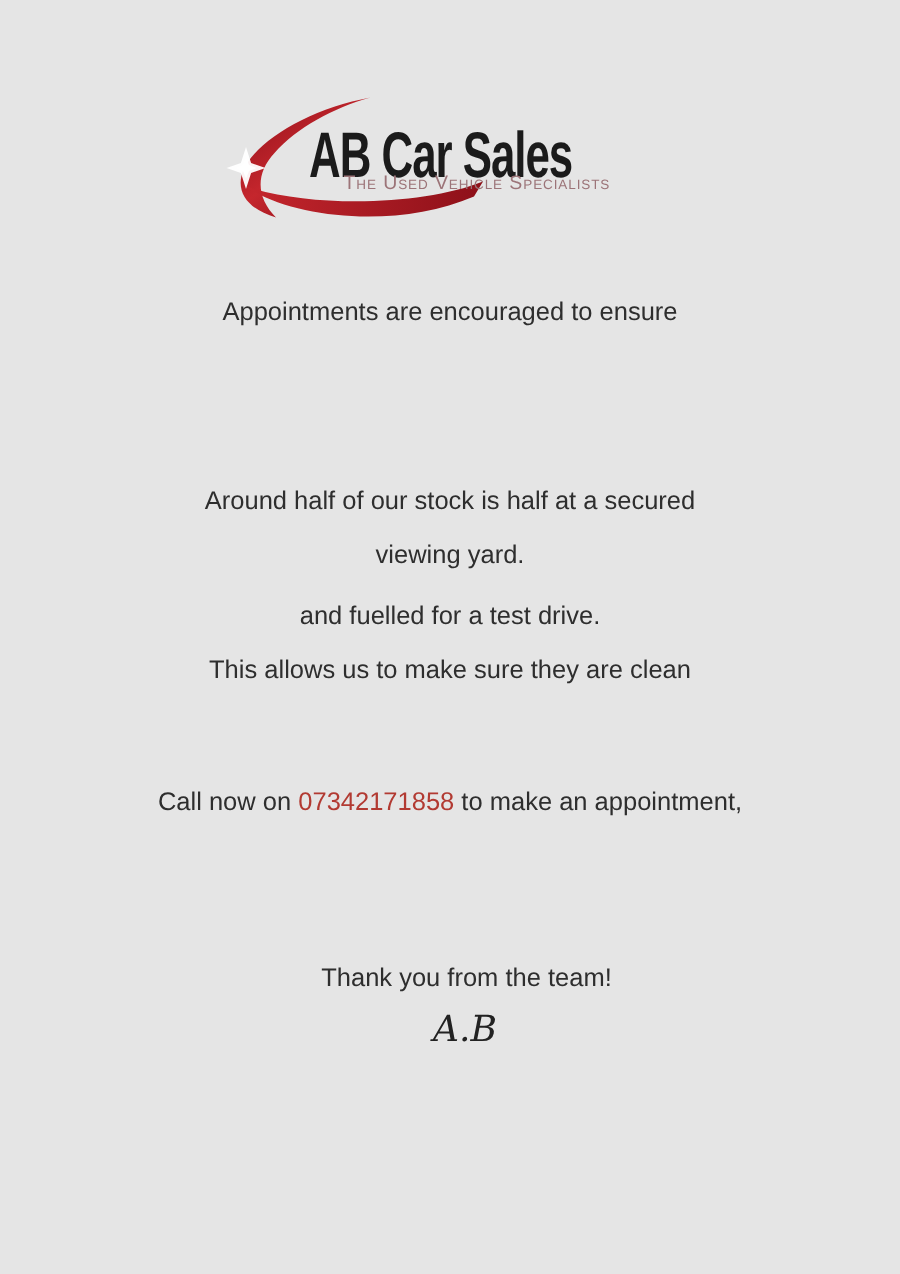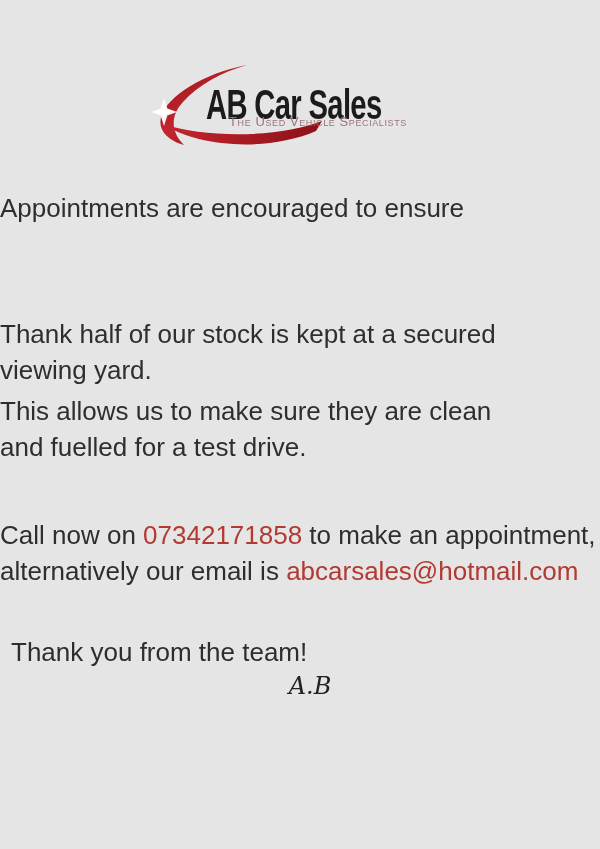--- a/index.html
+++ b/index.html
@@ -35,21 +35,22 @@
     font-size: 13px;
     font-variant: small-caps;
     letter-spacing: 0.6px;
     color: #9c7478;
     white-space: nowrap;
   }
 
   
   .para {
     position: absolute; left: 0; width: 600px;
-    font-size: 26px; line-height: 36px;
+    text-align: center;
+    font-size: 17px; line-height: 36px;
     color: #2e2e2e;
   }
   .para-intro   { top: 190px; }
   .para-stock   { top: 316px; }
   .para-clean   { top: 393px; }
   .para-contact { top: 517px; }
   .para-thanks  { top: 634px; transform: translateX(11px); }
 
   .red-link { color: #b23a32; cursor: pointer; text-decoration: none; }
 
@@ -93,31 +94,30 @@
     </svg>
     <div class="brand-text">AB Car Sales</div>
     <div class="brand-tagline">The Used Vehicle Specialists</div>
   </div>
 
   <div class="para para-intro">
     <div>Appointments are encouraged to ensure</div>
   </div>
 
   <div class="para para-stock">
-    <div>Thank half of our stock is kept at a secured</div>
+    <div>Around half of our stock is half at a secured</div>
     <div>viewing yard.</div>
   </div>
 
   <div class="para para-clean">
+    <div>and fuelled for a test drive.</div>
     <div>This allows us to make sure they are clean</div>
-    <div>and fuelled for a test drive.</div>
   </div>
 
   <div class="para para-contact">
     <div><span>Call now on </span><span class="red-link">07342171858</span><span> to make an appointment,</span></div>
-    <div><span>alternatively our email is </span><span class="red-link">abcarsales@hotmail.com</span></div>
   </div>
 
   <div class="para para-thanks">Thank you from the team!</div>
 
   <div class="signature">A.B</div>
 
 </div>
 
 </body></html>

